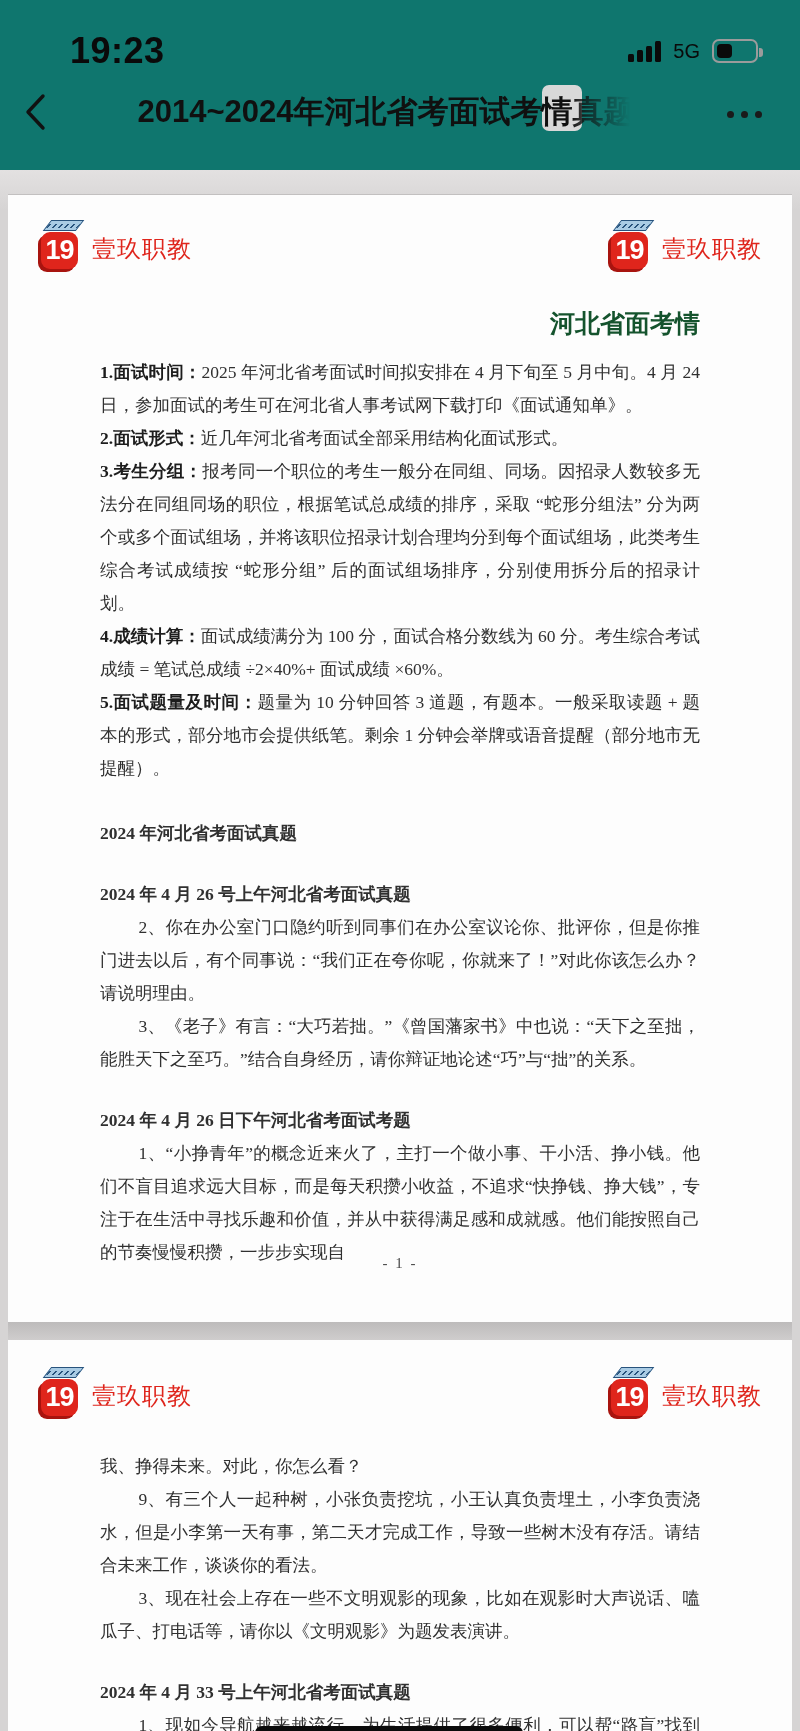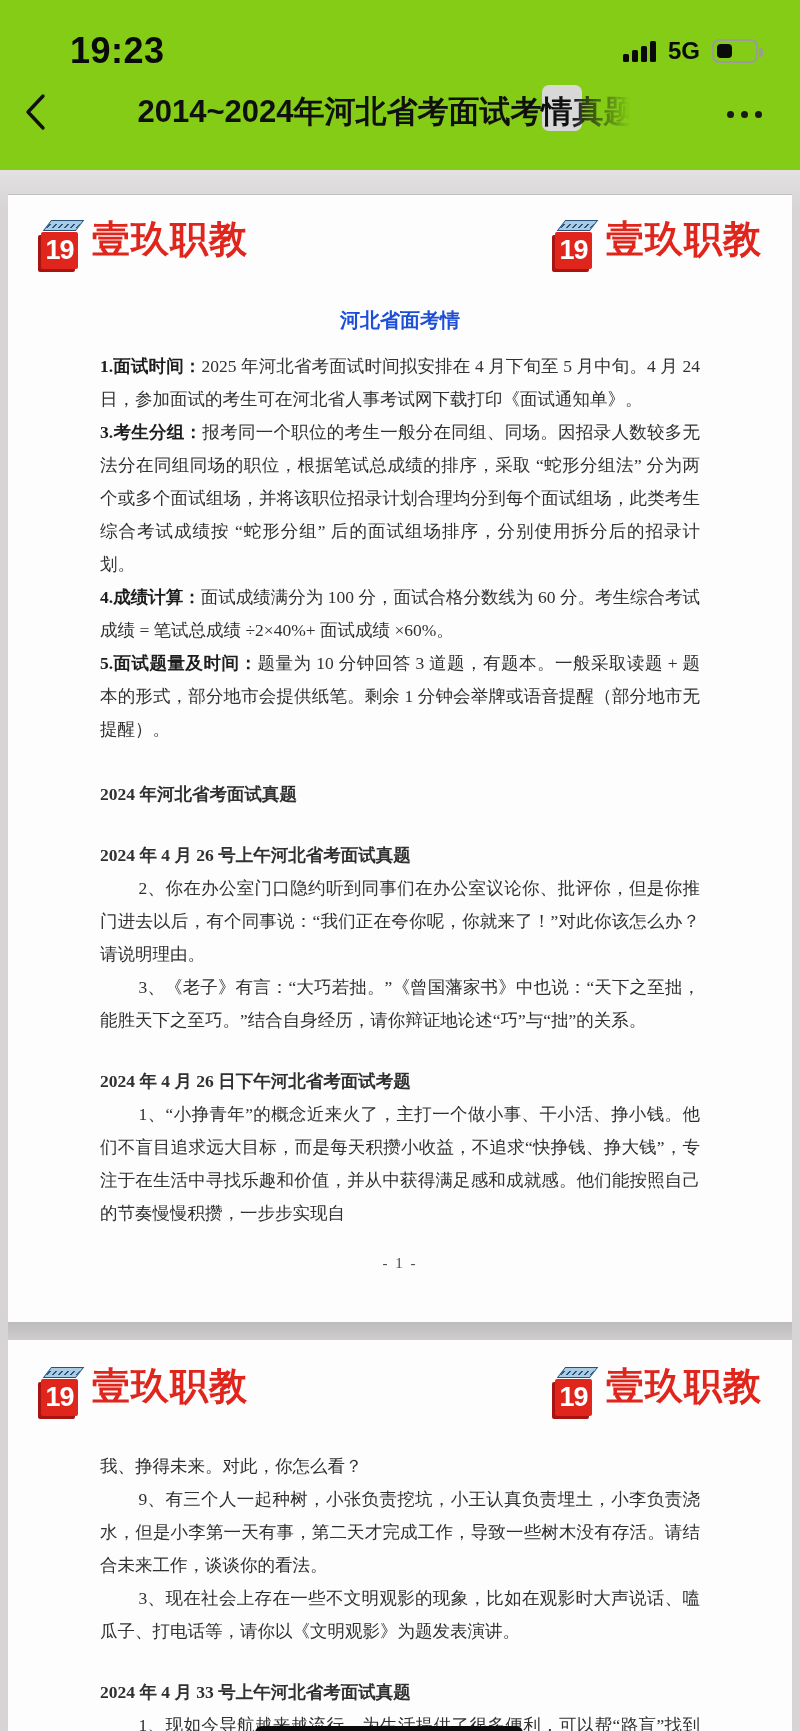--- a/index.html
+++ b/index.html
@@ -1,27 +1,27 @@
 <!DOCTYPE html>
 <html><head>
 <meta charset="utf-8">
 <style>
   * { margin:0; padding:0; box-sizing:border-box; }
   html,body { width:800px; background:#d6d4d4; }
   body { height:1731px; overflow:hidden; font-family:"Liberation Serif","DejaVu Serif",serif; }
 
   
-  .topbar { height:170px; background:#84cc16; }
+  .topbar { height:170px; background:#0f766e; }
   .status { display:flex; justify-content:space-between; align-items:center; padding:30px 42px 0 70px; }
   .time { font-family:"Liberation Sans","DejaVu Sans",sans-serif; font-size:36px; font-weight:700; color:#0a0a0a; letter-spacing:.5px; }
   .status-right { display:flex; align-items:center; gap:12px; }
   .bars { display:flex; align-items:flex-end; gap:3px; height:22px; }
   .bars span { display:block; width:6px; background:#0a0a0a; border-radius:1.5px; }
   .b1{height:8px}.b2{height:12px}.b3{height:16px}.b4{height:21px}
-  .net { font-family:"Liberation Sans",sans-serif; font-size:24px; font-weight:700; color:#0a0a0a; }
+  .net { font-family:"Liberation Sans",sans-serif; font-size:20px; font-weight:400; color:#0a0a0a; }
   .batt { position:relative; width:46px; height:24px; border:2px solid #9b9b9b; border-radius:7px; }
   .batt-fill { position:absolute; left:3px; top:3px; width:15px; height:14px; background:#0a0a0a; border-radius:4px; }
   .batt-nub { position:absolute; right:-7px; top:7px; width:4px; height:9px; background:#9b9b9b; border-radius:0 3px 3px 0; }
 
   .nav { position:relative; height:80px; display:flex; align-items:center; padding:0 38px 0 24px; }
   .back { width:50px; height:56px; display:flex; align-items:center; justify-content:flex-start; cursor:pointer; }
   .title-wrap { position:relative; flex:1; display:flex; justify-content:center; }
   .title-endbox { position:absolute; right:116px; top:-6px; width:40px; height:46px; background:#d8d8d8; border-radius:7px; }
   .nav-title { position:relative; max-width:520px; white-space:nowrap; overflow:hidden;
     font-family:"Liberation Sans","DejaVu Sans",sans-serif; font-size:31px; font-weight:600; color:#101010;
@@ -35,26 +35,26 @@
   .page { background:#fdfdfd; }
   .page1 { position:relative; height:1128px; border-top:1px solid #c2c0c0; padding:18px 92px 0; overflow:hidden; }
   .page2 { position:relative; padding:20px 92px 0; height:420px; }
   .page-gap { height:18px; background:linear-gradient(#bdbbbb,#cfcdcd); }
 
   .logo-row { display:flex; justify-content:space-between; margin:4px -62px 0; height:54px; }
   .logo { display:flex; align-items:flex-end; gap:8px; }
   .cube { position:relative; width:46px; height:52px; }
   .cube-top { position:absolute; top:1px; left:9px; width:33px; height:11px; background:#a9cbe4;
      border:1px solid #27527c; transform:skewX(-38deg); background-image:repeating-linear-gradient(90deg,#27527c 0 2px,transparent 2px 6px); background-size:100% 4px; background-position:0 3px; background-repeat:no-repeat; }
-  .cube-face { position:absolute; bottom:2px; left:3px; width:37px; height:37px; background:#df251c; border-radius:2px;
+  .cube-face { position:absolute; bottom:2px; left:3px; width:37px; height:37px; background:#df251c; border-radius:9px;
      display:flex; align-items:center; justify-content:center; color:#fff; font-family:"Liberation Sans",sans-serif;
      font-weight:700; font-size:27px; letter-spacing:-1px; box-shadow:-3px 3px 0 #a8140f; }
-  .wordmark { font-family:"Liberation Sans","DejaVu Sans",sans-serif; font-weight:700; font-size:38px; color:#df251c; letter-spacing:1px; padding-bottom:6px;margin-top:40px; }
+  .wordmark { font-family:"Liberation Sans","DejaVu Sans",sans-serif; font-weight:400; font-size:24px; color:#df251c; letter-spacing:1px; padding-bottom:6px;margin-top:40px; }
 
-  .doc-title { margin-top:36px; text-align:center; font-size:20px; font-weight:700; color:#1d4ed8; }
+  .doc-title { margin-top:36px; text-align:right; font-size:25px; font-weight:700; color:#14532d; }
 
   .body-text p { font-size:17.5px; line-height:33px; color:#303030; text-align:justify; }
   .info-block { margin-top:16px; }
   .info-block b { color:#1d1d1d; }
   .sec-head { margin-top:32px; font-size:17.5px; font-weight:700; color:#1d1d1d; }
   .sess-head { margin-top:28px; font-size:17.5px; font-weight:700; color:#1d1d1d; }
   .q { text-indent:2.2em; }
   .pagenum { position:absolute; bottom:50px; left:0; right:0; text-align:center; font-size:15px; color:#4a4a4a; letter-spacing:2px; }
 
   .cont { margin-top:32px; }
@@ -116,20 +116,21 @@
             <span class="cube-face">19</span>
           </span>
         <span class="wordmark">壹玖职教</span>
       </span>
     </div>
 
     <div class="doc-title">河北省面考情</div>
 
     <div class="info-block">
       <p><b>1.面试时间：</b><span>2025 年河北省考面试时间拟安排在 4 月下旬至 5 月中旬。4 月 24 日，参加面试的考生可在河北省人事考试网下载打印《面试通知单》。</span></p>
+      <p><b>2.面试形式：</b><span>近几年河北省考面试全部采用结构化面试形式。</span></p>
       <p><b>3.考生分组：</b><span>报考同一个职位的考生一般分在同组、同场。因招录人数较多无法分在同组同场的职位，根据笔试总成绩的排序，采取 “蛇形分组法” 分为两个或多个面试组场，并将该职位招录计划合理均分到每个面试组场，此类考生综合考试成绩按 “蛇形分组” 后的面试组场排序，分别使用拆分后的招录计划。</span></p>
       <p><b>4.成绩计算：</b><span>面试成绩满分为 100 分，面试合格分数线为 60 分。考生综合考试成绩 = 笔试总成绩 ÷2×40%+ 面试成绩 ×60%。</span></p>
       <p><b>5.面试题量及时间：</b><span>题量为 10 分钟回答 3 道题，有题本。一般采取读题 + 题本的形式，部分地市会提供纸笔。剩余 1 分钟会举牌或语音提醒（部分地市无提醒）。</span></p>
     </div>
 
     <p class="sec-head">2024 年河北省考面试真题</p>
 
     <p class="sess-head">2024 年 4 月 26 号上午河北省考面试真题</p>
     <p class="q">2、你在办公室门口隐约听到同事们在办公室议论你、批评你，但是你推门进去以后，有个同事说：“我们正在夸你呢，你就来了！”对此你该怎么办？请说明理由。</p>
     <p class="q">3、《老子》有言：“大巧若拙。”《曾国藩家书》中也说：“天下之至拙，能胜天下之至巧。”结合自身经历，请你辩证地论述“巧”与“拙”的关系。</p>

